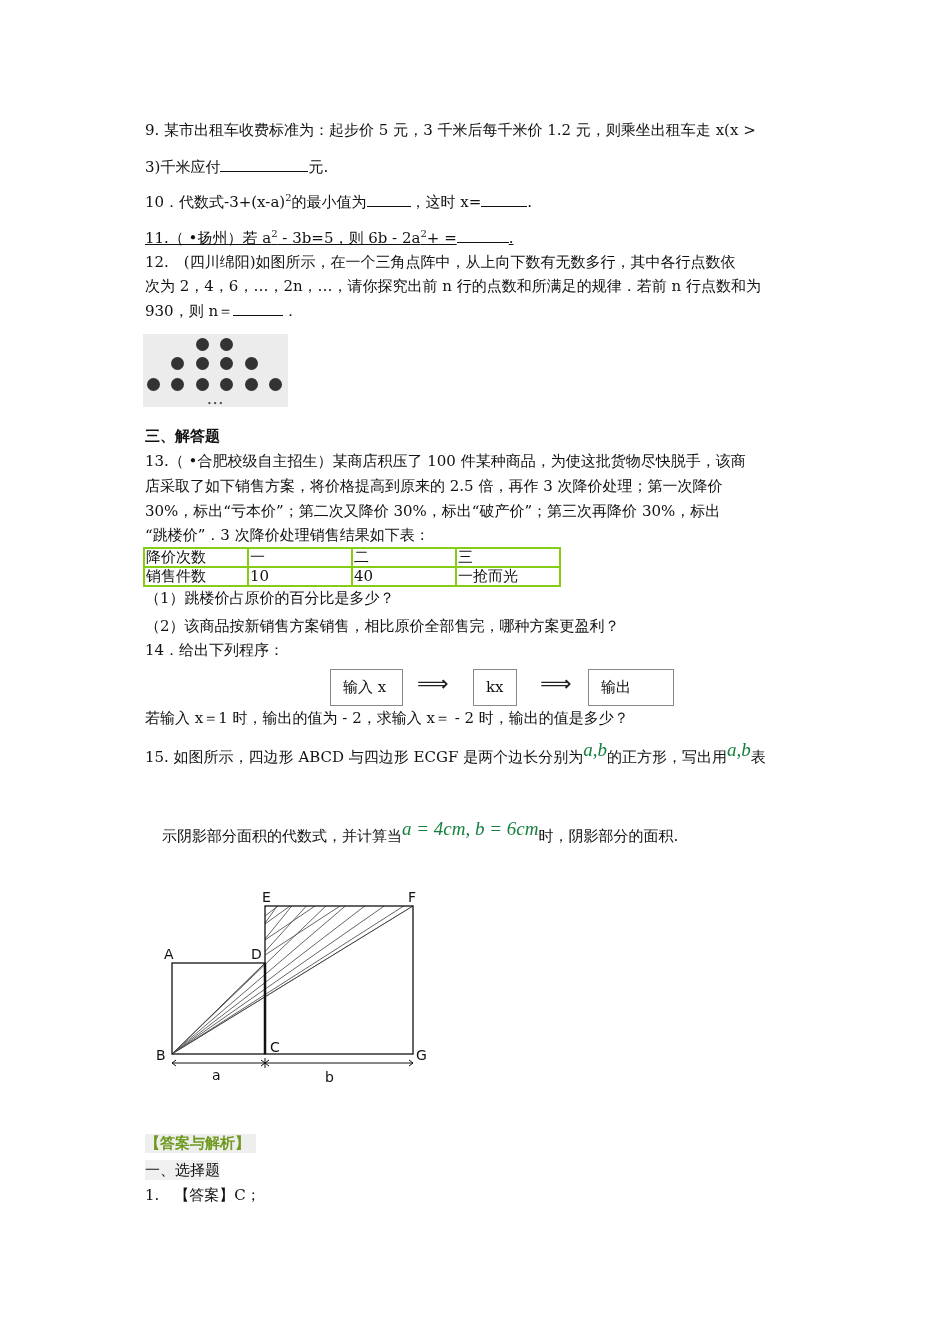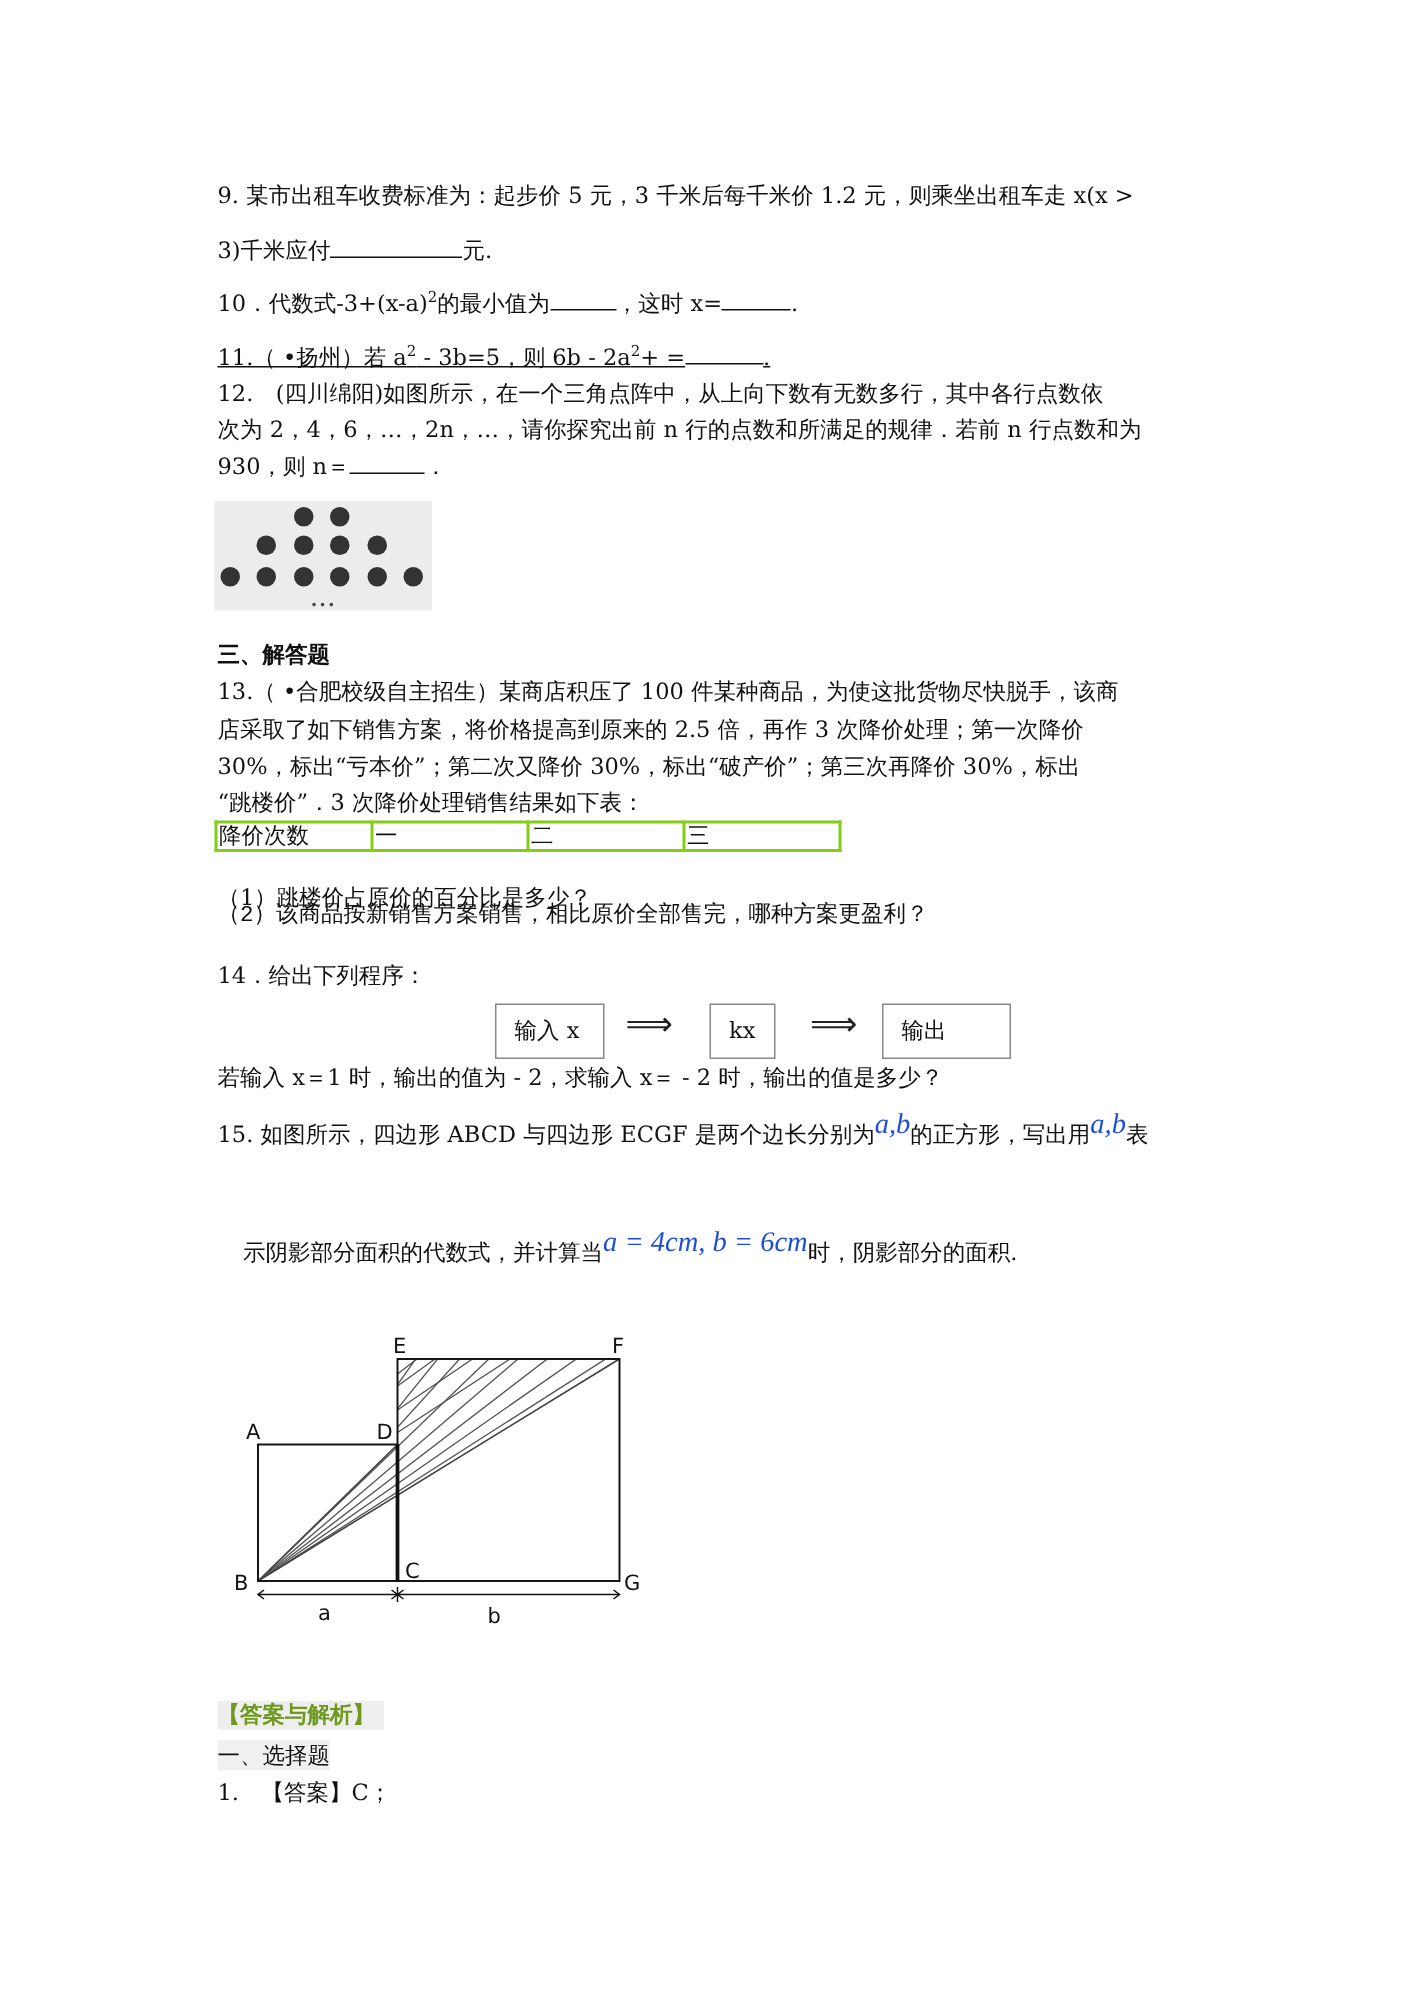--- a/index.html
+++ b/index.html
@@ -5,21 +5,21 @@
   html, body { margin: 0; padding: 0; }
   body {
     width: 950px; height: 1344px; background: #ffffff; position: relative;
     font-family: "DejaVu Serif", "Liberation Serif", serif;
     color: #111; overflow: hidden;
   }
   .line { position: absolute; left: 145px; font-size: 15px; white-space: nowrap; line-height: 20px; }
   .blank { display: inline-block; border-bottom: 1px solid #111; height: 14px; vertical-align: baseline; }
   sup { font-size: 10px; line-height: 0; }
   .section { font-weight: bold; font-family: "DejaVu Sans", "Liberation Sans", sans-serif; font-size: 15px; }
-  .math { font-family: "Liberation Serif", serif; font-style: italic; font-size: 19px; color: #1d4ed8; }
+  .math { font-family: "Liberation Serif", serif; font-style: italic; font-size: 19px; color: #15803d; }
   .dots { position: absolute; left: 143px; top: 334px; width: 145px; height: 73px; background: #ececec; }
   .dot { position: absolute; width: 13px; height: 13px; border-radius: 50%; background: #333; }
   .tinydots { position: absolute; left: 64px; top: 67px; font-size: 8px; color: #444; letter-spacing: 1px; line-height: 6px;}
   table.sales { position: absolute; left: 143px; top: 547px; border-collapse: collapse; font-size: 15px; }
   table.sales td { border: 2px solid #84cc16; height: 17px; padding: 0 1px; line-height: 17px; width: 100px; }
   .flowbox { position: absolute; top: 669px; height: 37px; border: 1px solid #888; font-size: 15px; line-height: 35px; box-sizing: border-box; padding-left: 12px; }
   .arrow { position: absolute; top: 671px; font-size: 22px; color: #222; font-family: "DejaVu Sans", sans-serif; }
   .answer-head { position: absolute; left: 145px; top: 1134px; background: #eeeeee; color: #6f9a1f; font-weight: bold; font-size: 15px; padding: 0 6px 0 0; line-height: 19px; font-family: "DejaVu Sans", sans-serif; }
   .answer-sub { position: absolute; left: 145px; top: 1160px; background: #f0f0f0; font-size: 15px; line-height: 20px; }
   svg.geo { position: absolute; left: 150px; top: 880px; }
@@ -70,25 +70,31 @@
 <div class="line" style="top:525px;">“跳楼价”．3 次降价处理销售结果如下表：</div>
 
 <table class="sales">
   <tbody>
       <tr>
     <td>降价次数</td>
     <td>一</td>
     <td>二</td>
     <td>三</td>
   </tr>
+  <tr>
+    <td>销售件数</td>
+    <td>10</td>
+    <td>40</td>
+    <td>一抢而光</td>
+  </tr>
 </tbody>
   </table>
 
 <div class="line" style="top:588px;">（1）跳楼价占原价的百分比是多少？</div>
-<div class="line" style="top:601px;font-family:Liberation Mono, monospace;">（2）该商品按新销售方案销售，相比原价全部售完，哪种方案更盈利？</div>
+<div class="line" style="top:616px;">（2）该商品按新销售方案销售，相比原价全部售完，哪种方案更盈利？</div>
 
 <div class="line" style="top:640px;">14．给出下列程序：</div>
 <div class="flowbox" style="left:330px; width:73px;">输入 x</div>
 <div class="arrow" style="left:417px;">⟹</div>
 <div class="flowbox" style="left:473px; width:44px;">kx</div>
 <div class="arrow" style="left:540px;">⟹</div>
 <div class="flowbox" style="left:588px; width:86px;">输出</div>
 <div class="line" style="top:708px;">若输入 x＝1 时，输出的值为 - 2，求输入 x＝ - 2 时，输出的值是多少？</div>
 
 <div class="line" style="top:746px;">

